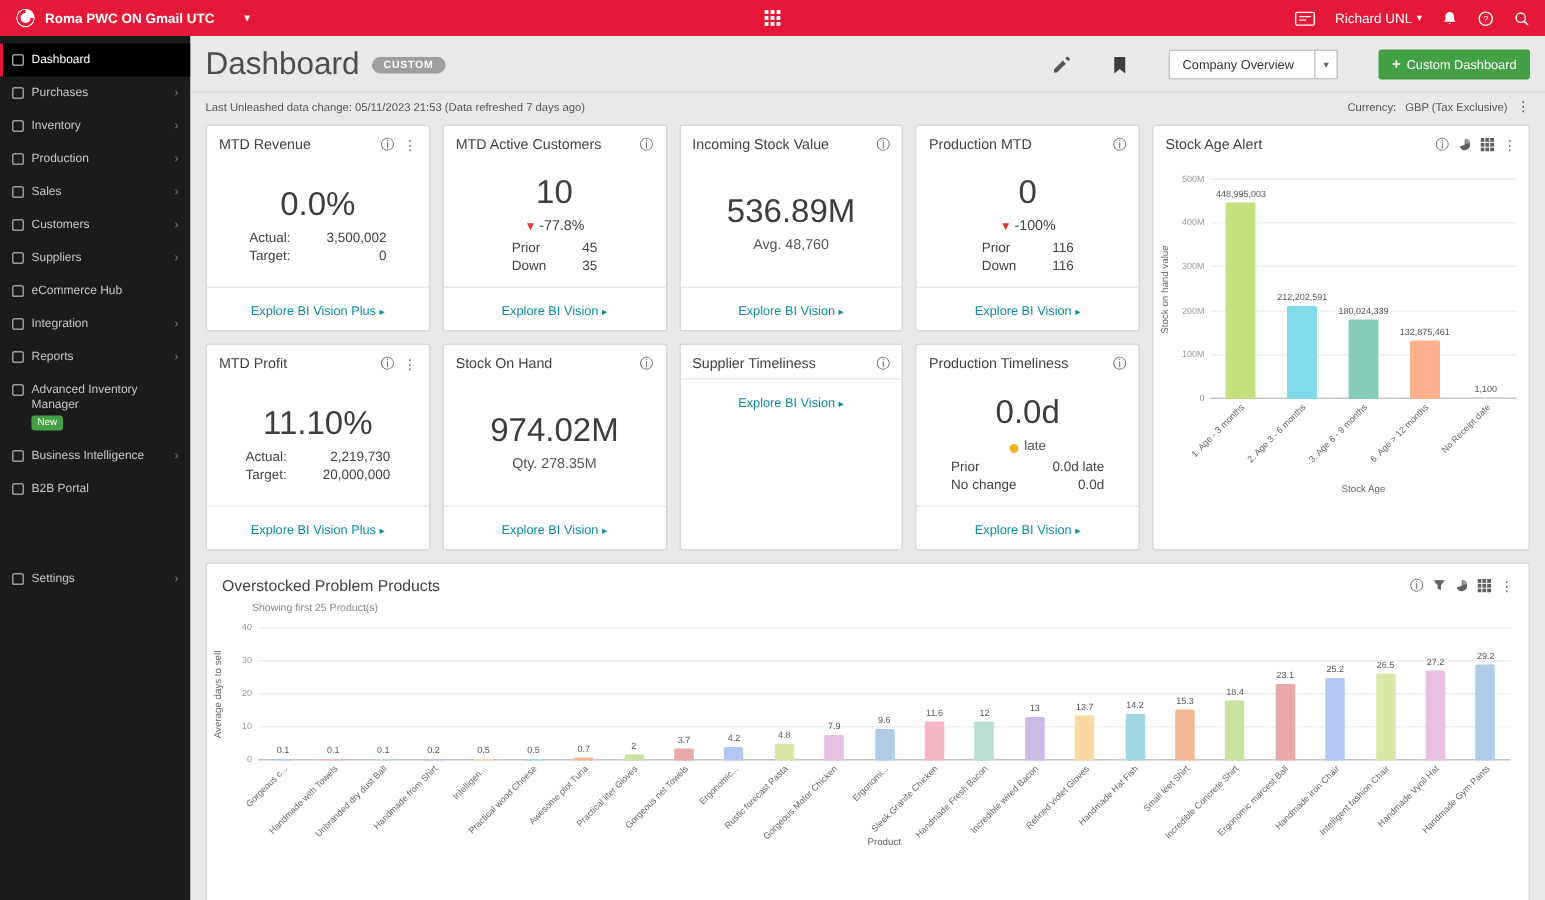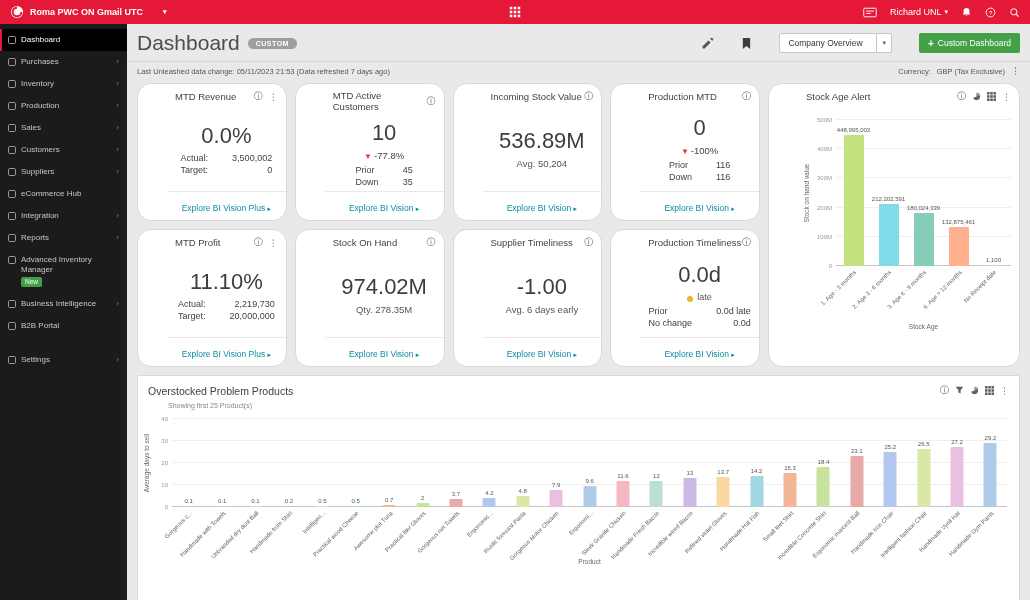--- a/index.html
+++ b/index.html
@@ -22,21 +22,21 @@
   
   .sidebar { position:absolute; top:24px; left:0; bottom:0; width:127px; background:#1b1b1b; padding-top:5px; }
   .sb-item { display:flex; align-items:flex-start; gap:5px; padding:6px 8px; font-size:8px;
     color:#c7c7c7; cursor:pointer; position:relative; line-height:1.25; }
   .sb-item.active { background:#000; color:#fff; }
   .sb-item.active::before { content:''; position:absolute; left:0; top:0; bottom:0; width:2px; background:#e51937; }
   .sb-item .sb-ic { flex:0 0 auto; margin-top:1px; display:flex; }
   .sb-item .chev { margin-left:auto; color:#7a7a7a; font-size:8px; }
   .sb-label-wrap { display:flex; flex-direction:column; gap:2px; flex:1; }
   .badge-new { background:#43a047; color:#fff; font-size:6.5px; border-radius:2px; padding:1px 4px; align-self:flex-start; }
-  .sb-item.gap { margin-top:12px; }
+  .sb-item.gap { margin-top:38px; }
   
   .main { position:absolute; left:127px; top:24px; right:0; bottom:0; background:#e9e9e9; }
   .page-header { display:flex; align-items:center; padding:7px 10px 6px; }
   .page-title { font-size:21px; font-weight:400; color:#4d4d4d; }
   .badge-custom { background:#9e9e9e; color:#fff; font-size:7px; font-weight:bold; letter-spacing:.5px;
     border-radius:8px; padding:2px 8px; margin-left:8px; }
   .ph-right { margin-left:auto; display:flex; align-items:center; gap:27px; }
   .icon-btn { display:flex; cursor:pointer; }
   .select { background:#fff; border:1px solid #c6c6c6; border-radius:2px; font-size:8.5px; color:#333;
     display:flex; align-items:center; height:20px; cursor:pointer; }
@@ -46,21 +46,21 @@
   .btn-green { background:#43a047; color:#fff; font-size:8.5px; border-radius:2px; height:20px;
     display:flex; align-items:center; padding:0 9px; cursor:pointer; gap:4px; }
   .btn-green .plus { font-size:10px; font-weight:bold; }
   .infobar { display:flex; align-items:center; padding:4px 10px 5px; font-size:7.5px; color:#555;
     border-top:1px solid #d8d8d8; }
   .infobar .right { margin-left:auto; display:flex; align-items:center; gap:6px; }
   .infobar .kebab { font-size:9px; color:#555; cursor:pointer; }
   
   .cards-grid { display:grid; grid-template-columns:repeat(4,1fr) 252px; grid-template-rows:138px 138px;
     gap:8px; margin:2px 10px 8px; }
-  .card { background:#fff; border:1px solid #d9d9d9; border-radius:14px; display:flex; flex-direction:column;padding-left:29px; }
+  .card { background:#fff; border:1px solid #d9d9d9; border-radius:2px; display:flex; flex-direction:column; }
   .card-head { display:flex; align-items:center; padding:6px 8px 3px; font-size:9.5px; color:#424242; flex:0 0 auto; }
   .head-icons { margin-left:auto; display:flex; gap:6px; align-items:center; color:#616161; }
   .info-glyph { font-size:9px; cursor:pointer; }
   .kebab { font-size:9px; cursor:pointer; }
   .svg-icon { display:flex; cursor:pointer; }
   .kpi-body { flex:1 1 auto; display:flex; flex-direction:column; align-items:center; justify-content:center; gap:4px; }
   .kpi-value { font-size:22px; color:#3d3d3d; }
   .kpi-sub { font-size:9.5px; color:#555; }
   .kpi-delta { font-size:9.5px; color:#424242; }
   .delta-arrow { color:#e53935; font-size:8px; margin-right:2px; }
@@ -391,21 +391,21 @@
       </div>
       <div class="card kpi">
         <div class="card-head">
           <span class="card-title">Incoming Stock Value</span>
           <span class="head-icons">
             <span class="info-glyph">ⓘ</span>
           </span>
         </div>
         <div class="kpi-body">
           <div class="kpi-value">536.89M</div>
-          <div class="kpi-sub">Avg. 50,204</div>
+          <div class="kpi-sub">Avg. 48,760</div>
         </div>
         <div class="card-foot"><span class="bi-link">Explore BI Vision <span class="arrow">▸</span></span></div>
       </div>
       <div class="card kpi">
         <div class="card-head">
           <span class="card-title">Production MTD</span>
           <span class="head-icons">
             <span class="info-glyph">ⓘ</span>
           </span>
         </div>
@@ -452,24 +452,20 @@
           <div class="kpi-sub">Qty. 278.35M</div>
         </div>
         <div class="card-foot"><span class="bi-link">Explore BI Vision <span class="arrow">▸</span></span></div>
       </div>
       <div class="card kpi">
         <div class="card-head">
           <span class="card-title">Supplier Timeliness</span>
           <span class="head-icons">
             <span class="info-glyph">ⓘ</span>
           </span>
-        </div>
-        <div class="kpi-body">
-          <div class="kpi-value">-1.00</div>
-          <div class="kpi-sub">Avg. 6 days early</div>
         </div>
         <div class="card-foot"><span class="bi-link">Explore BI Vision <span class="arrow">▸</span></span></div>
       </div>
       <div class="card kpi">
         <div class="card-head">
           <span class="card-title">Production Timeliness</span>
           <span class="head-icons">
             <span class="info-glyph">ⓘ</span>
           </span>
         </div>

